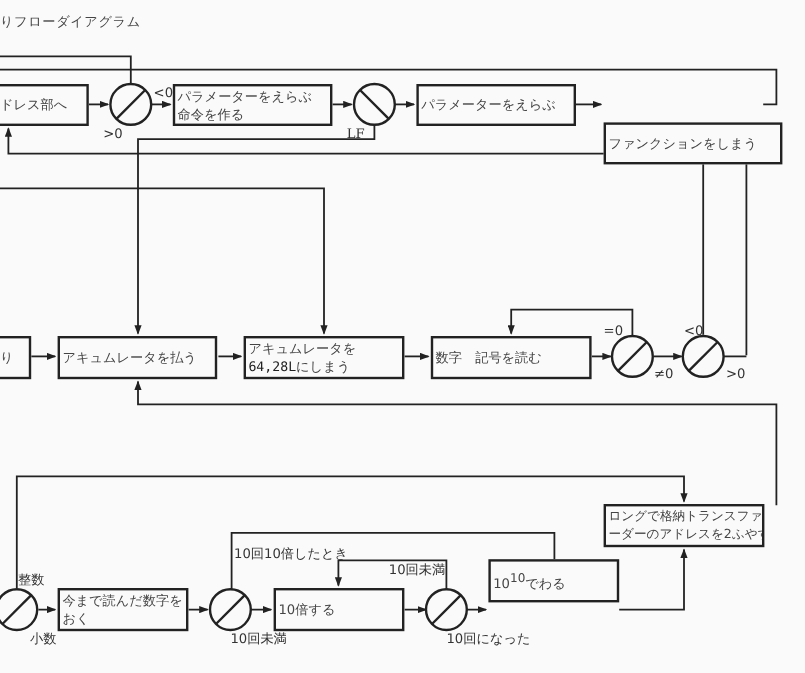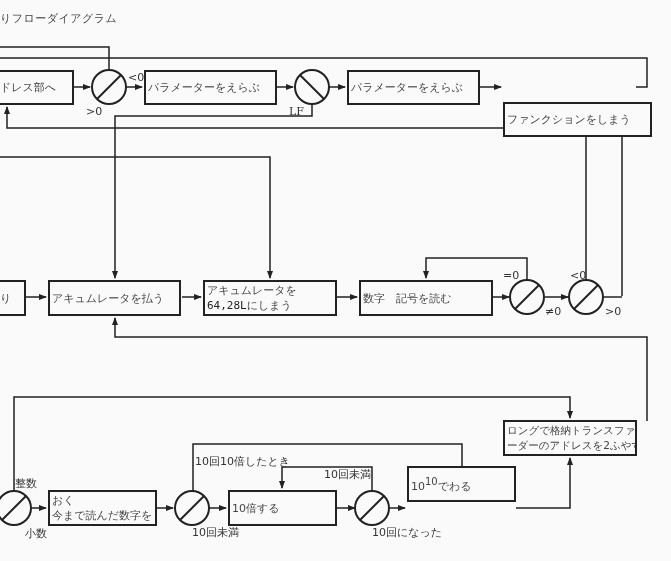--- a/index.html
+++ b/index.html
@@ -102,20 +102,21 @@
     </g>
 </svg>
 
 <div class="title">りフローダイアグラム</div>
 
 <div class="box" style="left:-4px;top:70px;width:78px;height:35px;">
   <div>ドレス部へ</div>
 </div>
 <div class="box" style="left:144px;top:70px;width:133px;height:35px;">
   <div>パラメーターをえらぶ</div>
+  <div>命令を作る</div>
 </div>
 <div class="box" style="left:347px;top:70px;width:133px;height:35px;">
   <div>パラメーターをえらぶ</div>
 </div>
 <div class="box" style="left:503px;top:70px;width:149px;height:35px;margin-top:32px;">
   <div>ファンクションをしまう</div>
 </div>
 
 <div class="box" style="left:-4px;top:280px;width:30px;height:36px;">
   <div>り</div>
@@ -129,22 +130,22 @@
 </div>
 <div class="box" style="left:359px;top:280px;width:134px;height:36px;">
   <div>数字　記号を読む</div>
 </div>
 
 <div class="box" style="left:503px;top:420px;width:134px;height:36px;font-size:10.5px;">
   <div>ロングで格納トランスファオ</div>
   <div>ーダーのアドレスを2ふやす</div>
 </div>
 <div class="box" style="left:48px;top:490px;width:109px;height:36px;">
+  <div>今まで読んだ数字を</div>
   <div>おく</div>
-  <div>今まで読んだ数字を</div>
 </div>
 <div class="box" style="left:228px;top:490px;width:109px;height:36px;">
   <div>10倍する</div>
 </div>
 <div class="box" style="left:407px;top:466px;width:109px;height:36px;">
   <div><span>10</span><sup>10</sup><span>でわる</span></div>
 </div>
 
 <div class="lbl" style="left:128px;top:72px;">&lt;0</div>
 <div class="lbl" style="left:86px;top:106px;">&gt;0</div>

